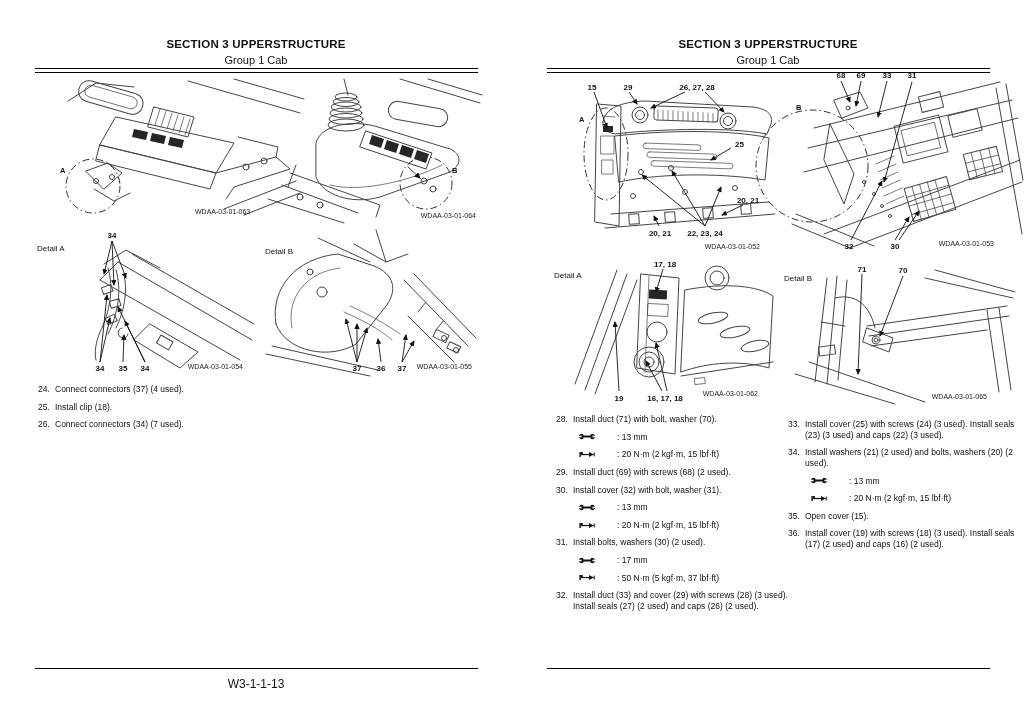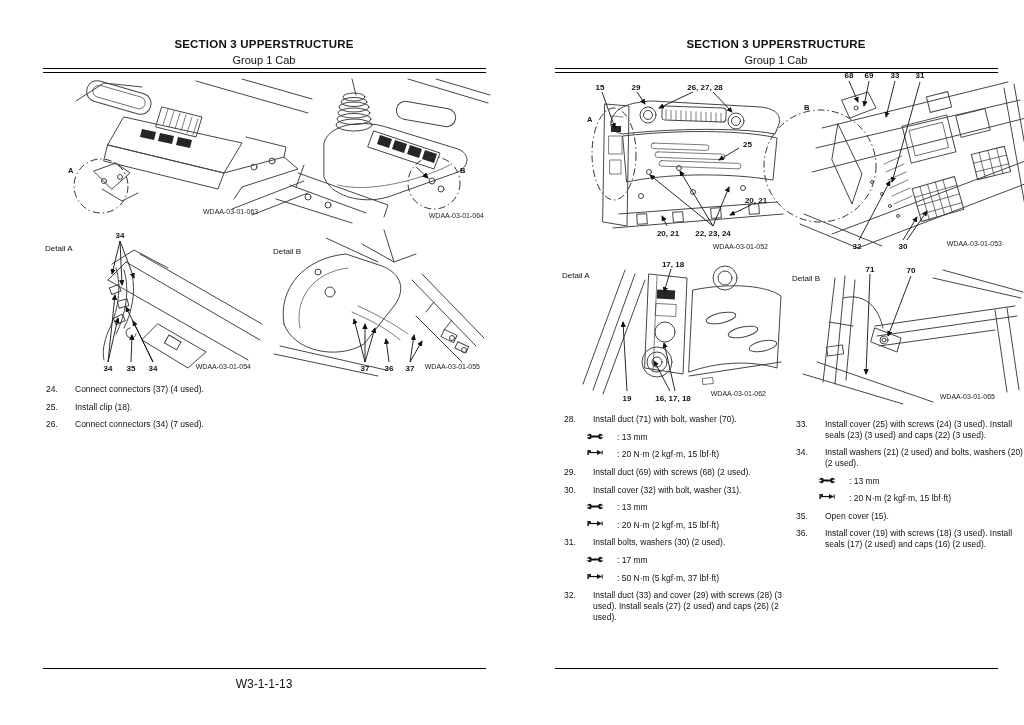--- a/index.html
+++ b/index.html
@@ -1,21 +1,21 @@
 <!DOCTYPE html>
 <html><head>
 <meta charset="utf-8">
 <style>
   html,body{margin:0;padding:0;}
   body{
     width:1024px;height:725px;position:relative;background:#ffffff;
     font-family:"Liberation Sans",sans-serif;color:#111;
     -webkit-font-smoothing:antialiased;
   }
-  .page{position:absolute;top:0;width:512px;height:725px;margin-left:8px;}
+  .page{position:absolute;top:0;width:512px;height:725px;}
   #page-left{left:0;}
   #page-right{left:512px;}
 
   .hdr-title{position:absolute;top:38px;left:0;right:0;text-align:center;
     font-size:11.5px;font-weight:bold;letter-spacing:.2px;}
   .hdr-sub{position:absolute;top:54px;left:0;right:0;text-align:center;
     font-size:11px;font-weight:normal;}
   .hdr-rule{position:absolute;top:68px;left:35px;width:443px;height:2.5px;
     border-top:1.6px solid #000;border-bottom:0.9px solid #000;}
 
@@ -34,24 +34,24 @@
   .art .thin{stroke-width:.7;}
   .dashdot{stroke:#333;stroke-width:1;fill:none;stroke-dasharray:7 3 1.5 3;}
   .lead{stroke:#111;stroke-width:.9;fill:none;}
   .co{font:bold 8px "Liberation Sans",sans-serif;fill:#111;}
   .vl{font:bold 7.5px "Liberation Sans",sans-serif;fill:#111;}
   .dl{font:8px "Liberation Sans",sans-serif;fill:#111;}
   .code{font:7px "Liberation Sans",sans-serif;fill:#222;}
 
   
   .steps{position:absolute;font-size:8.5px;line-height:1.25;}
-  .step{display:flex;margin-bottom:7px;gap:12px;}
+  .step{display:flex;margin-bottom:7px;}
   .step .n{flex:0 0 17px;}
   .step .t{flex:1;}
-  .spec{display:flex;gap:14px;margin:7px 0 7px 23px;}
+  .spec{display:flex;align-items:center;gap:22px;margin:7px 0 7px 23px;}
   .spec svg{flex:0 0 auto;display:block;}
   .spec .st{font-size:8.5px;}
 </style>
 </head>
 <body>
 
 <div class="page" id="page-left">
   <div class="hdr-title">SECTION 3 UPPERSTRUCTURE</div>
   <div class="hdr-sub">Group 1 Cab</div>
   <div class="hdr-rule"></div>

